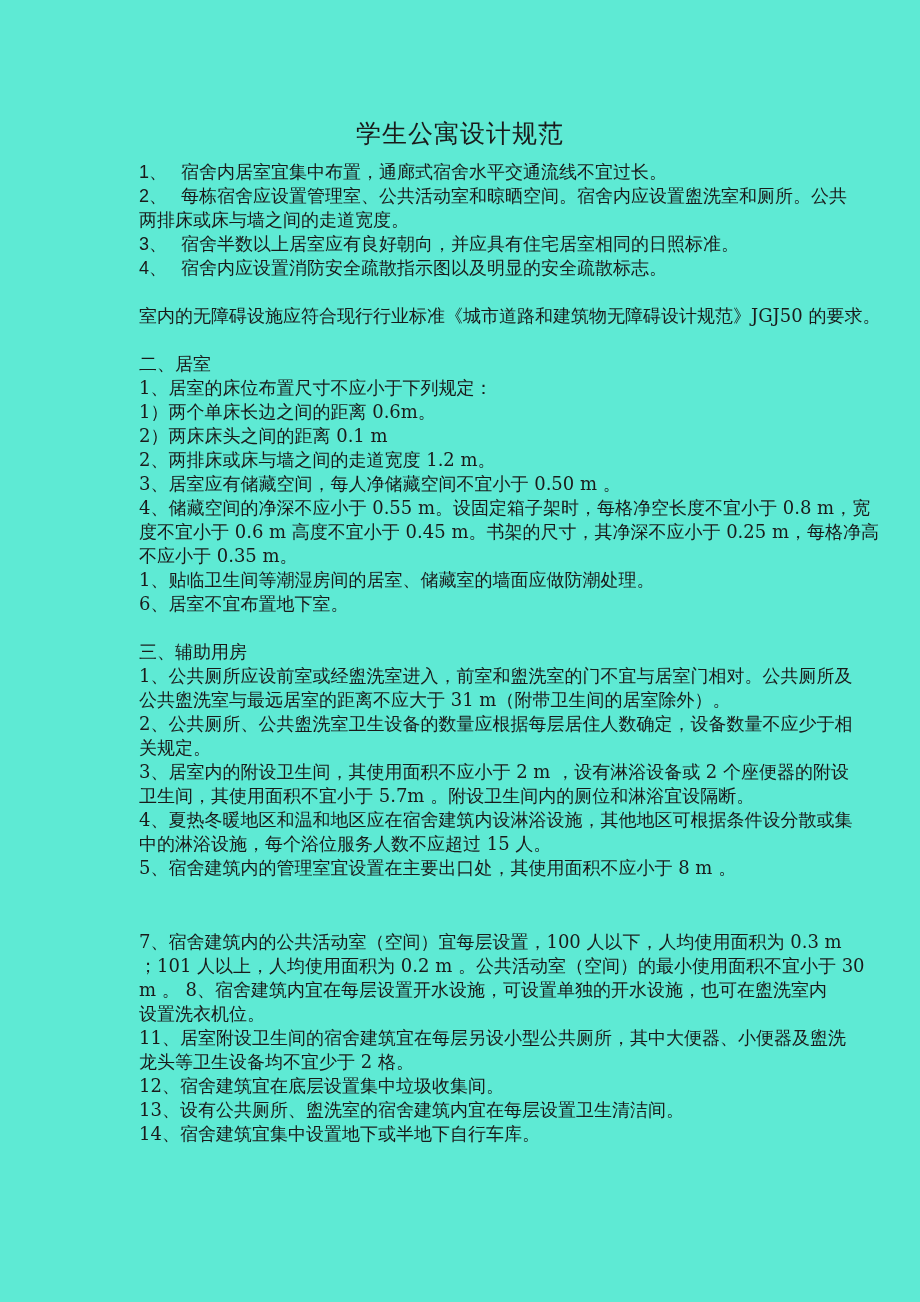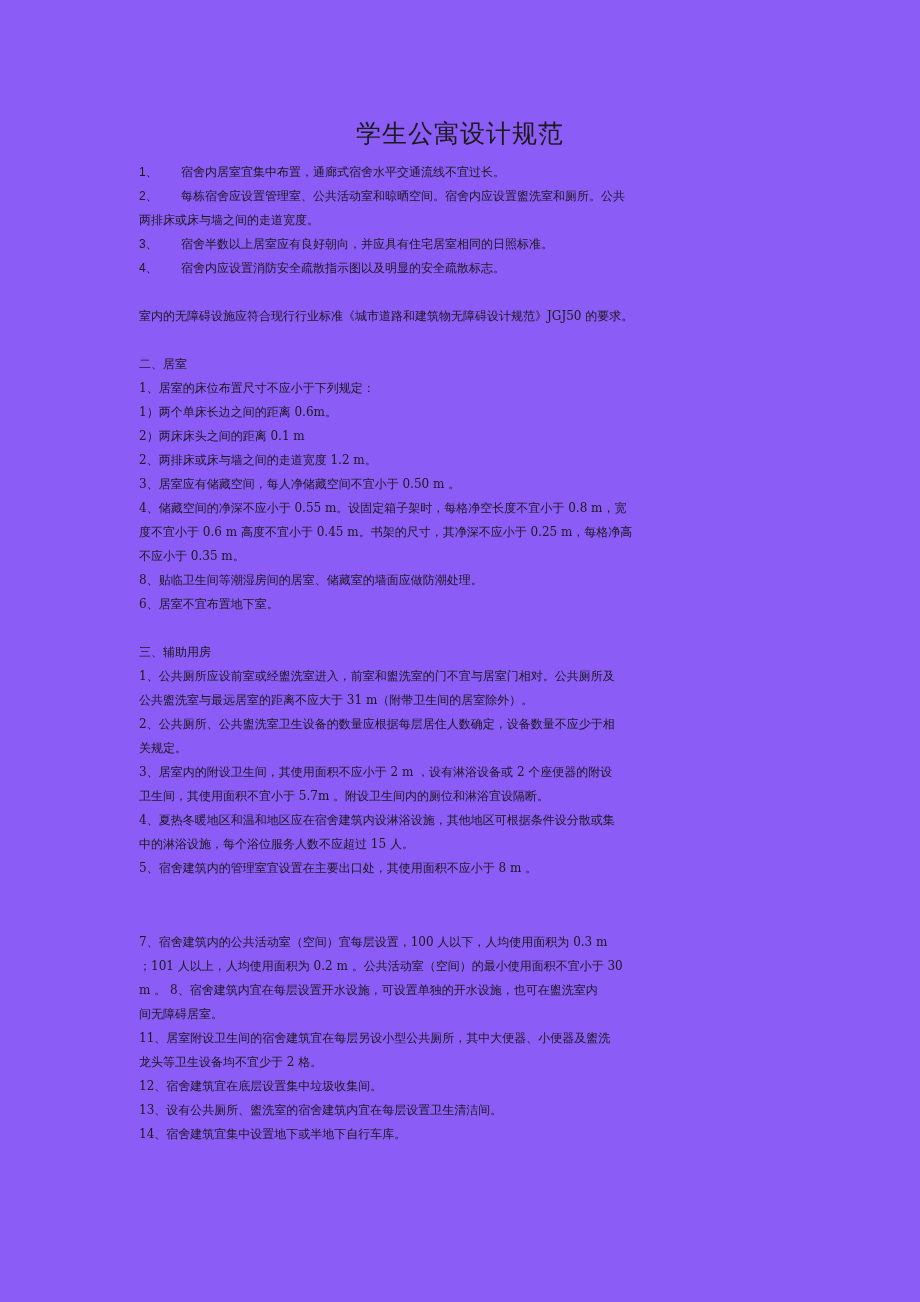--- a/index.html
+++ b/index.html
@@ -1,22 +1,22 @@
 <!DOCTYPE html>
 <html><head>
   <meta charset="utf-8">
   <style>
     html, body { margin: 0; padding: 0; background: #ffffff; }
     body { width: 920px; height: 1302px; position: relative; overflow: hidden;
            font-family: "DejaVu Serif", "Liberation Serif", serif; color: #1a1a1a; }
-    .page { position: absolute; left: 0; top: 0; width: 920px; height: 1302px; background: #8b5cf6; }
+    .page { position: absolute; left: 0; top: 0; width: 920px; height: 1302px; background: #5eead4; }
     .title { position: absolute; left: 0; width: 920px; top: 118px; text-align: center;
              font-size: 25px; line-height: 32px; letter-spacing: 1px; color: #1a1a1a; }
     .line { position: absolute; left: 139px; width: 650px; white-space: nowrap;
-            font-size: 12px; line-height: 20px; height: 20px; color: #1a1a1a; }
+            font-size: 18px; line-height: 20px; height: 20px; color: #1a1a1a; }
     .num { display: inline-block; font-family: "Liberation Sans", sans-serif; }
     .num.wide { width: 42px; }
   </style>
 </head>
 <body>
 
 <div class="page">
 
   <div class="title">学生公寓设计规范</div>
 
@@ -37,37 +37,37 @@
 
   <div class="line" style="top:354px">二、居室</div>
   <div class="line" style="top:378px">1、居室的床位布置尺寸不应小于下列规定：</div>
   <div class="line" style="top:402px">1）两个单床长边之间的距离 0.6m。</div>
   <div class="line" style="top:426px">2）两床床头之间的距离 0.1 m</div>
   <div class="line" style="top:450px">2、两排床或床与墙之间的走道宽度 1.2 m。</div>
   <div class="line" style="top:474px">3、居室应有储藏空间，每人净储藏空间不宜小于 0.50 m  。</div>
   <div class="line" style="top:498px">4、储藏空间的净深不应小于 0.55  m。设固定箱子架时，每格净空长度不宜小于 0.8  m，宽</div>
   <div class="line" style="top:522px">度不宜小于 0.6  m 高度不宜小于 0.45  m。书架的尺寸，其净深不应小于 0.25  m，每格净高</div>
   <div class="line" style="top:546px">不应小于 0.35 m。</div>
-  <div class="line" style="top:570px">8、贴临卫生间等潮湿房间的居室、储藏室的墙面应做防潮处理。</div>
+  <div class="line" style="top:570px">1、贴临卫生间等潮湿房间的居室、储藏室的墙面应做防潮处理。</div>
   <div class="line" style="top:594px">6、居室不宜布置地下室。</div>
 
   <div class="line" style="top:642px">三、辅助用房</div>
   <div class="line" style="top:666px">1、公共厕所应设前室或经盥洗室进入，前室和盥洗室的门不宜与居室门相对。公共厕所及</div>
   <div class="line" style="top:690px">公共盥洗室与最远居室的距离不应大于 31 m（附带卫生间的居室除外）。</div>
   <div class="line" style="top:714px">2、公共厕所、公共盥洗室卫生设备的数量应根据每层居住人数确定，设备数量不应少于相</div>
   <div class="line" style="top:738px">关规定。</div>
   <div class="line" style="top:762px">3、居室内的附设卫生间，其使用面积不应小于 2   m    ，设有淋浴设备或 2 个座便器的附设</div>
   <div class="line" style="top:786px">卫生间，其使用面积不宜小于 5.7m  。附设卫生间内的厕位和淋浴宜设隔断。</div>
   <div class="line" style="top:810px">4、夏热冬暖地区和温和地区应在宿舍建筑内设淋浴设施，其他地区可根据条件设分散或集</div>
   <div class="line" style="top:834px">中的淋浴设施，每个浴位服务人数不应超过 15 人。</div>
   <div class="line" style="top:858px">5、宿舍建筑内的管理室宜设置在主要出口处，其使用面积不应小于 8 m  。</div>
 
   <div class="line" style="top:932px">7、宿舍建筑内的公共活动室（空间）宜每层设置，100 人以下，人均使用面积为 0.3        m</div>
   <div class="line" style="top:956px">；101 人以上，人均使用面积为 0.2  m   。公共活动室（空间）的最小使用面积不宜小于 30</div>
   <div class="line" style="top:980px">m    。      8、宿舍建筑内宜在每层设置开水设施，可设置单独的开水设施，也可在盥洗室内</div>
-  <div class="line" style="top:1004px">间无障碍居室。</div>
+  <div class="line" style="top:1004px">设置洗衣机位。</div>
   <div class="line" style="top:1028px">11、居室附设卫生间的宿舍建筑宜在每层另设小型公共厕所，其中大便器、小便器及盥洗</div>
   <div class="line" style="top:1052px">龙头等卫生设备均不宜少于 2 格。</div>
   <div class="line" style="top:1076px">12、宿舍建筑宜在底层设置集中垃圾收集间。</div>
   <div class="line" style="top:1100px">13、设有公共厕所、盥洗室的宿舍建筑内宜在每层设置卫生清洁间。</div>
   <div class="line" style="top:1124px">14、宿舍建筑宜集中设置地下或半地下自行车库。</div>
 
 </div>
 
 </body></html>

